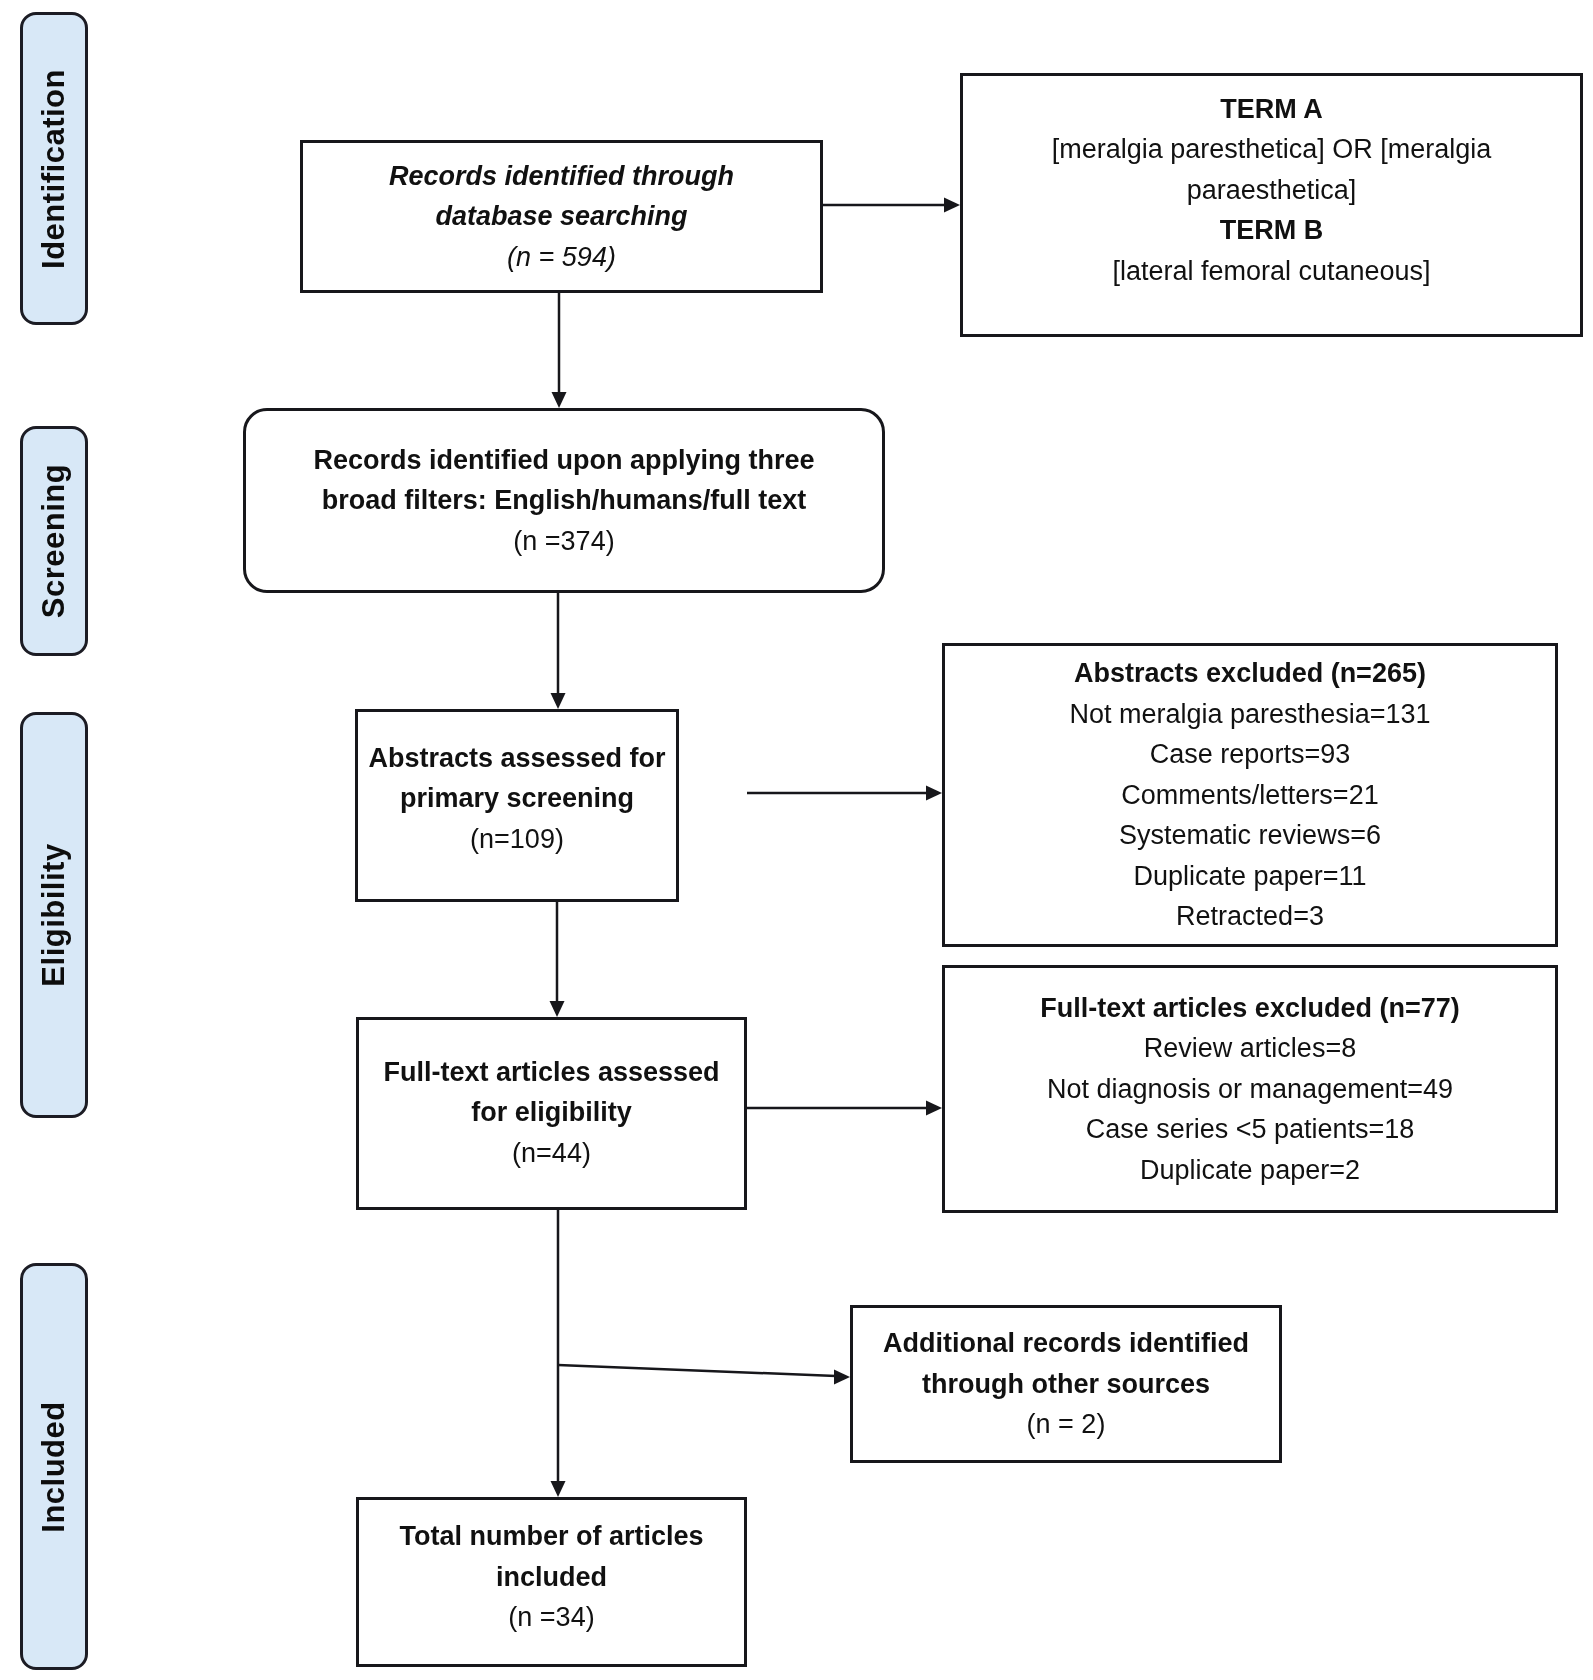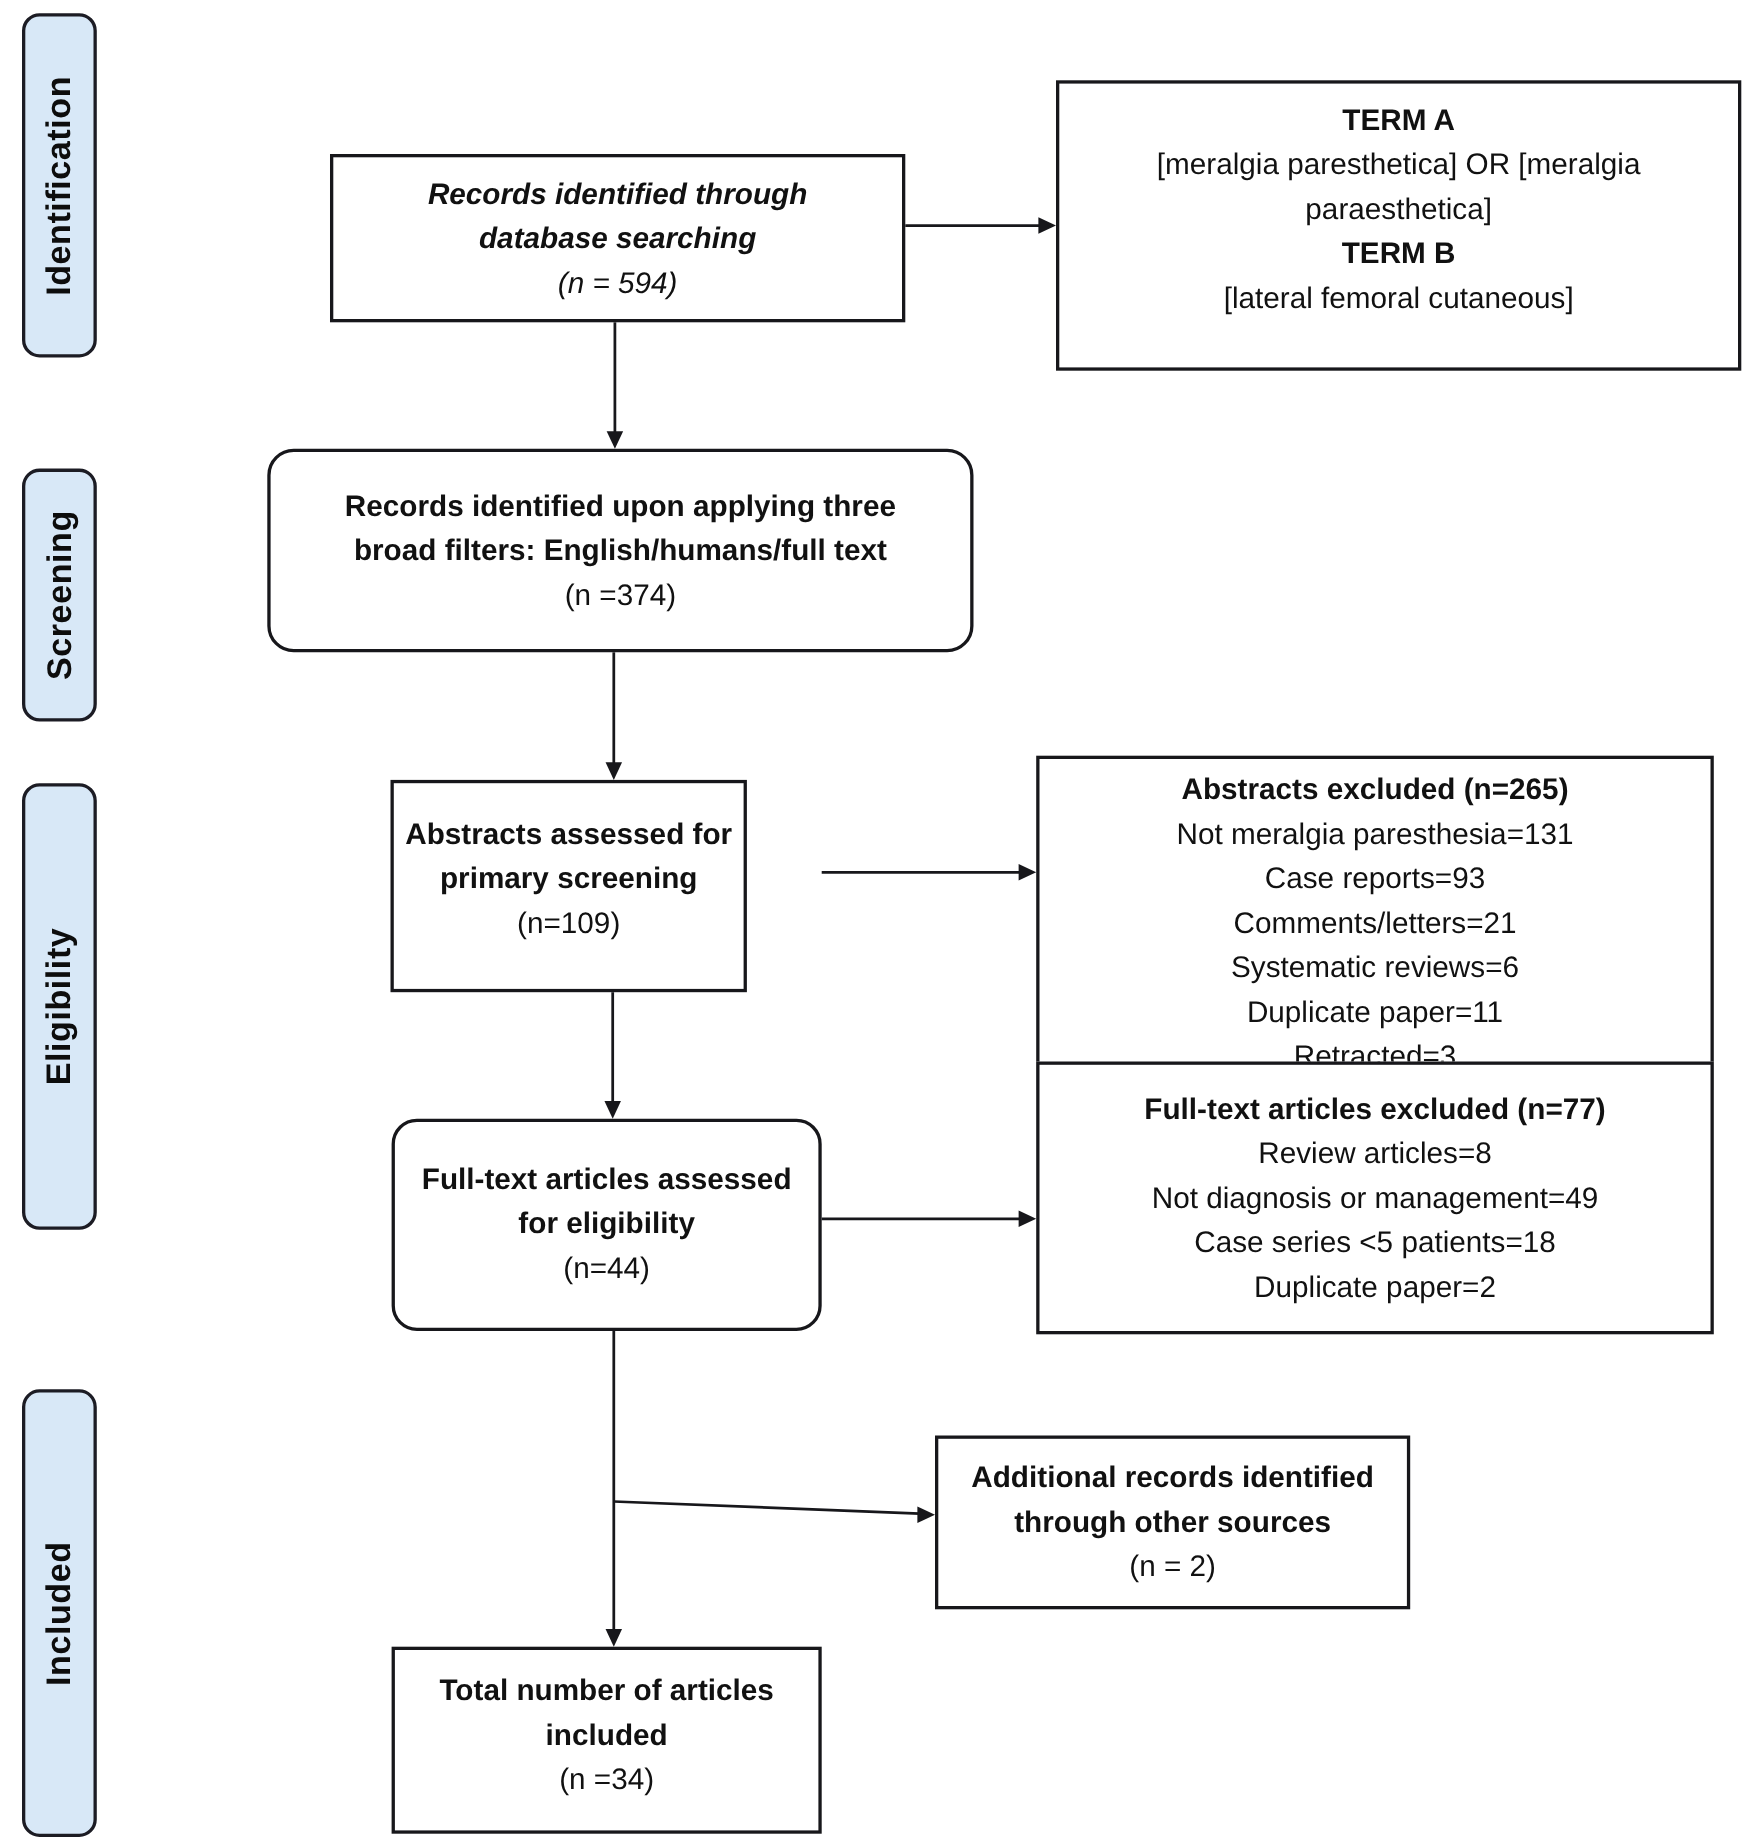--- a/index.html
+++ b/index.html
@@ -51,22 +51,22 @@
     box-sizing: border-box;
     padding: 4px 10px;
   }
   .t { font-weight: bold;   font-size: 27px; line-height: 1.5; }
   .r { font-weight: normal; font-size: 27px; line-height: 1.5; }
 
   #node-records      { left: 300px; top: 140px;  width: 523px; height: 153px; font-style: italic; }
   #node-terms        { left: 960px; top: 73px;   width: 623px; height: 264px; padding-bottom: 34px; }
   #node-filtered     { left: 243px; top: 408px;  width: 642px; height: 185px; border-radius: 24px; }
   #node-abstracts    { left: 355px; top: 709px;  width: 324px; height: 193px; padding-bottom: 18px; }
-  #node-abs-excluded { left: 942px; top: 643px;  width: 616px; height: 304px; margin-top: 44px; }
-  #node-fulltext     { left: 356px; top: 1017px; width: 391px; height: 193px; padding-bottom: 6px; border-radius: 23px; }
+  #node-abs-excluded { left: 942px; top: 643px;  width: 616px; height: 304px; }
+  #node-fulltext     { left: 356px; top: 1017px; width: 391px; height: 193px; padding-bottom: 6px; }
   #node-ft-excluded  { left: 942px; top: 965px;  width: 616px; height: 248px; }
   #node-additional   { left: 850px; top: 1305px; width: 432px; height: 158px; }
   #node-total        { left: 356px; top: 1497px; width: 391px; height: 170px; padding-bottom: 14px; }
 
   svg.arrows {
     position: absolute;
     left: 0; top: 0;
     width: 1593px; height: 1680px;
     pointer-events: none;
   }

